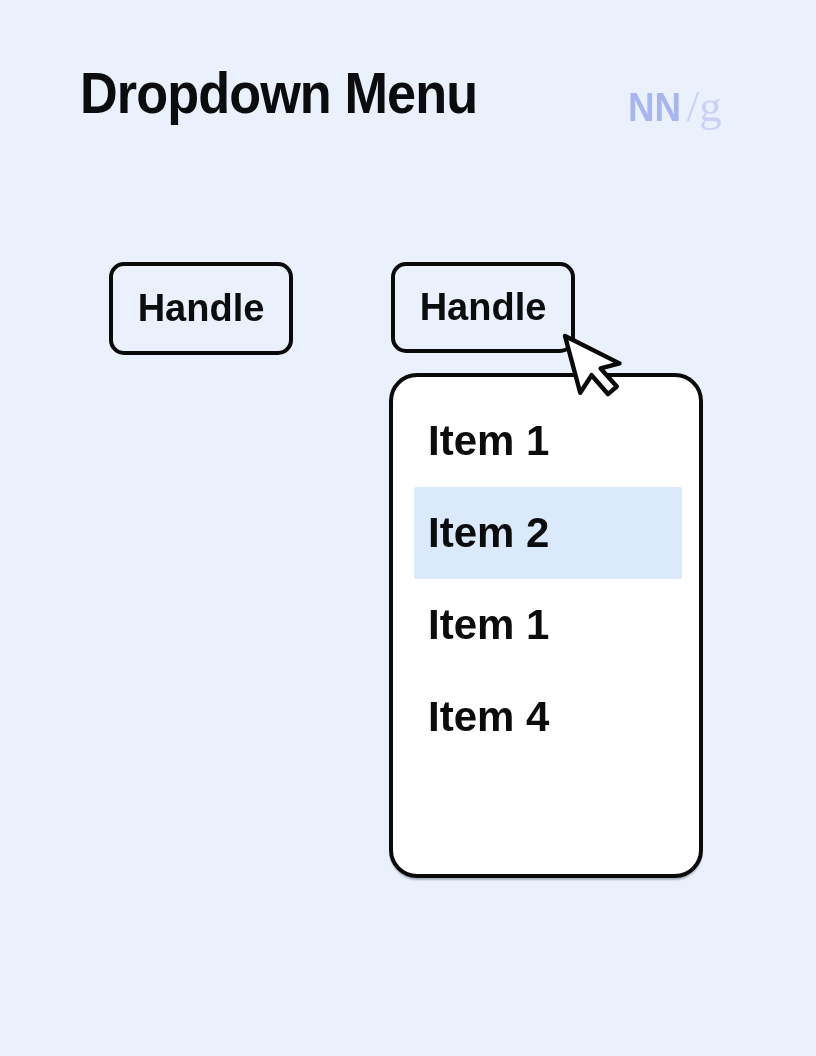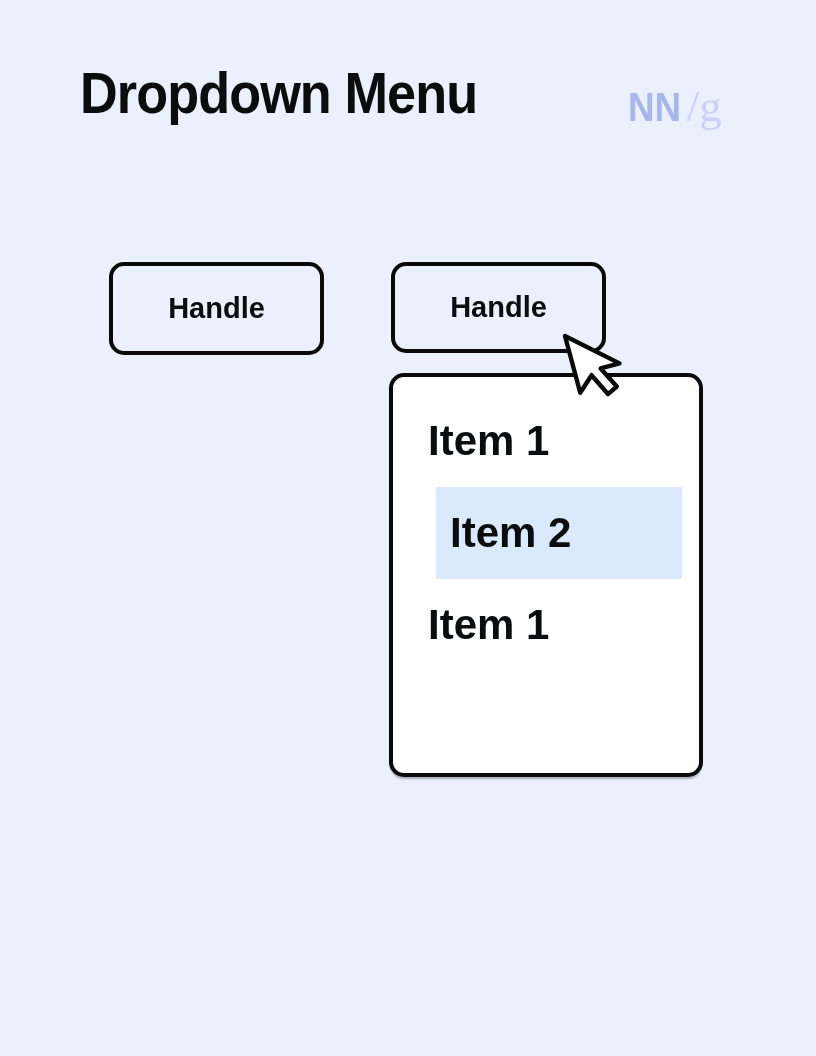--- a/index.html
+++ b/index.html
@@ -46,63 +46,62 @@
   }
   .logo-g {
     font-family: "Liberation Serif", serif;
     font-size: 45px;
     color: var(--logo-g, #c9d2f6);
     margin-left: 1px;
   }
 
   .handle-btn {
     position: absolute;
-    width: 215px;
+    width: 184px;
     background: var(--page-bg, #ebf1fc);
     border: 4.5px solid var(--border, #0a0a0a);
     border-radius: 15px;
     display: flex;
     align-items: center;
     justify-content: center;
-    font-size: 29px;
+    font-size: 38px;
     font-weight: bold;
     color: var(--text, #0b0c0e);
     cursor: pointer;
   }
   .handle-btn-1 { left: 109px; top: 262px; height: 93px; }
   .handle-btn-2 { left: 391px; top: 262px; height: 91px; }
 
   .dropdown-panel {
     position: absolute;
     left: 389px;
     top: 373px;
     width: 314px;
-    height: 404px;
+    height: 505px;
     background: var(--panel-bg, #ffffff);
     border: 4.5px solid var(--border, #0a0a0a);
-    border-radius: 15px;
+    border-radius: 28px;
     padding: 18px 17px 0 21px;
     box-shadow: 0 3px 2px -1px rgba(107, 119, 138, 0.55);
   }
 
   .dropdown-item {
     height: 92px;
     display: flex;
     align-items: center;
     padding-left: 14px;
     font-size: 42px;
     font-weight: bold;
     color: var(--text, #0b0c0e);
     border-radius: 2px;
     cursor: pointer;
     white-space: nowrap;
   }
   .dropdown-item.highlighted {
     background: var(--highlight-bg, #dbe9fc);
-    margin-left: 22px;
   }
 
   .cursor-svg {
     position: absolute;
     left: 565px;
     top: 336px;
     overflow: visible;
     pointer-events: none;
   }
 </style>
@@ -117,19 +116,20 @@
 </div>
 
 <button class="handle-btn handle-btn-1">Handle</button>
 
 <button class="handle-btn handle-btn-2">Handle</button>
 
 <div class="dropdown-panel">
   <div class="dropdown-item">Item 1</div>
   <div class="dropdown-item highlighted">Item 2</div>
   <div class="dropdown-item">Item 1</div>
+  <div class="dropdown-item">Item 4</div>
 </div>
 
 <svg class="cursor-svg" width="90" height="90" aria-hidden="true">
   <g transform="rotate(-15) scale(2.1)">
     <path d="M0 0 L0 28 L7.4 21.3 L12.6 32 L17.6 29.6 L12.4 19.3 L21.7 19.3 Z" fill="#ffffff" stroke="#0a0a0a" stroke-width="2.1" stroke-linejoin="round"></path>
   </g>
 </svg>
 
 </body></html>

